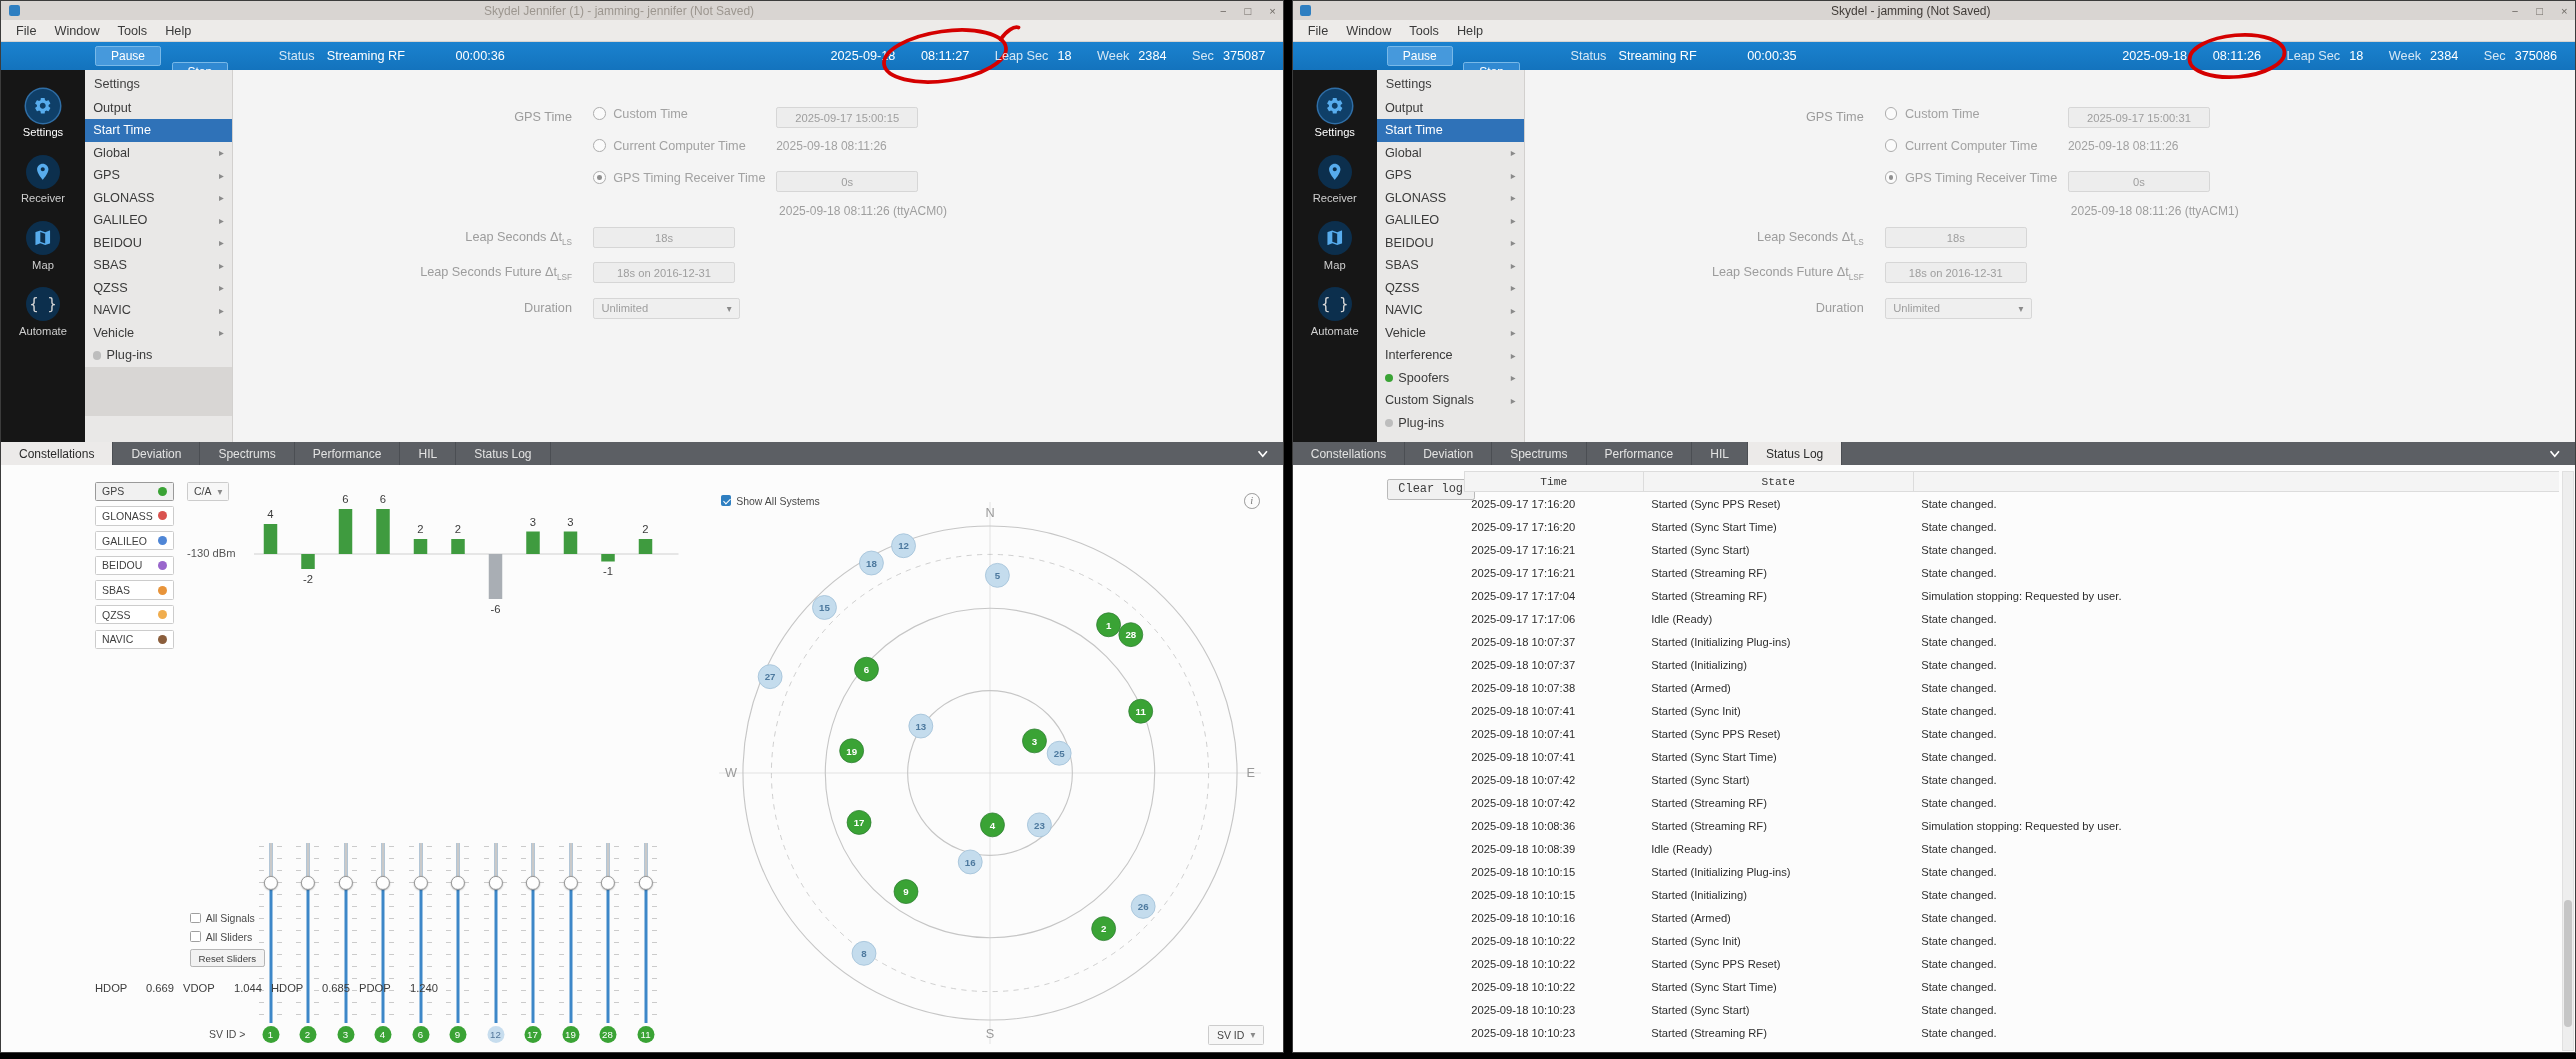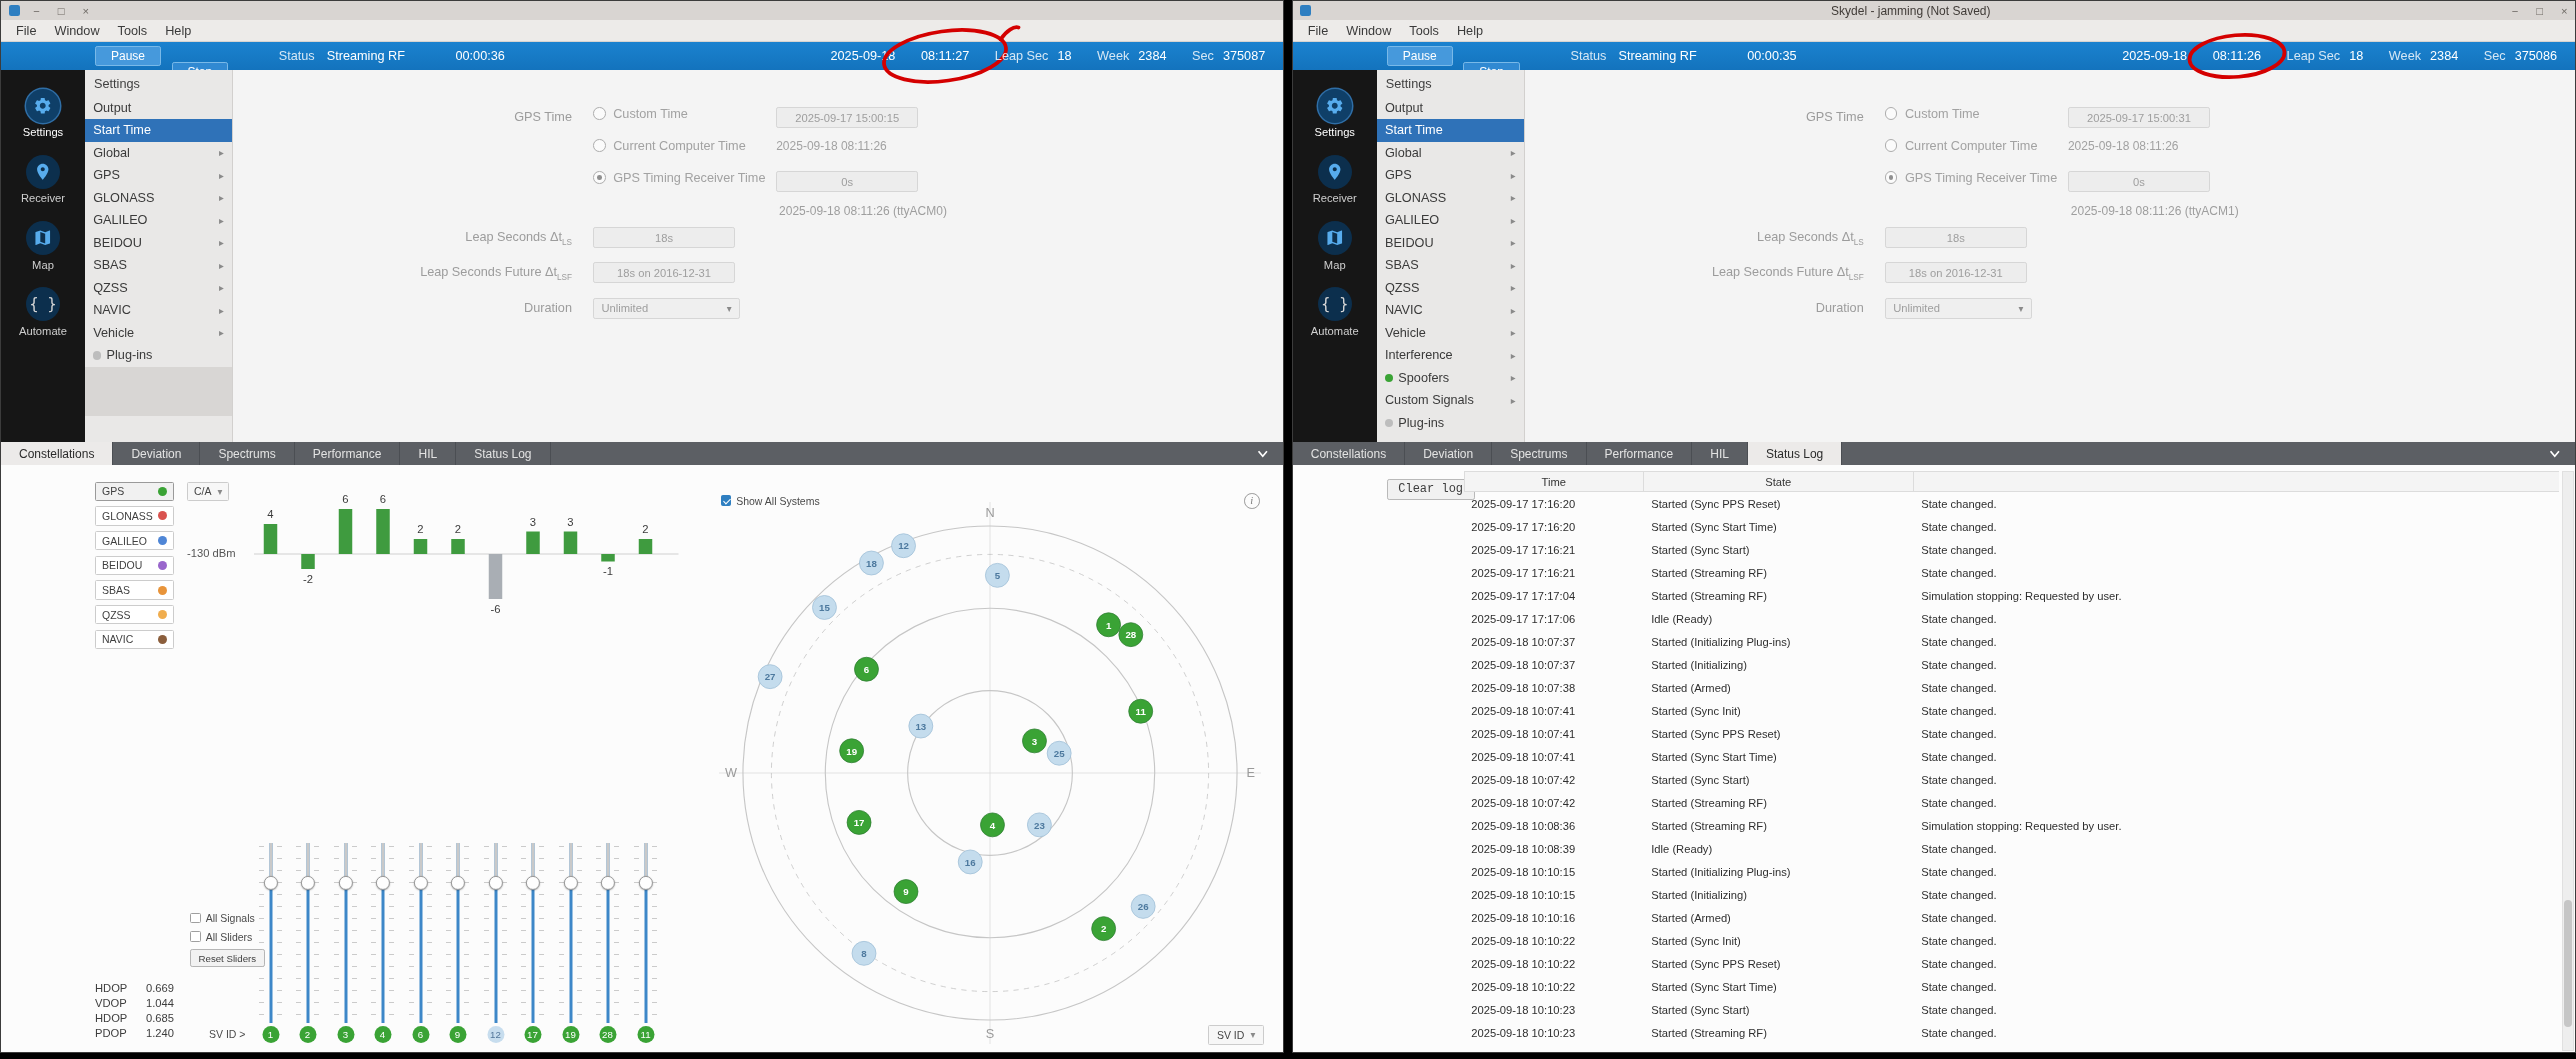--- a/index.html
+++ b/index.html
@@ -97,46 +97,47 @@
   .slider .handle { position:absolute; left:50%; transform:translate(-50%,-50%); width:14.2px; height:14.2px; border-radius:50%; background:#fefefe; border:0.7px solid #9a9a9a; box-shadow:0 0.7px 1.5px rgba(0,0,0,.35); }
   .sv-dot { position:absolute; left:50%; bottom:-20px; transform:translateX(-50%); width:17px; height:17px; border-radius:50%; background:#3aa335; color:#fff; font-size:9.7px; display:flex; align-items:center; justify-content:center; }
   .sv-dot.alt { background:#c7ddee; color:#53779a; }
   .svid-prefix { position:absolute; left:208px; top:563px; font-size:10.5px; color:#4a4a4a; }
   .chk-group { position:absolute; left:189px; top:447px; display:flex; flex-direction:column; gap:6.7px; align-items:flex-start; }
   .chk { display:flex; align-items:center; gap:5.2px; font-size:10.5px; color:#4a4a4a; }
   .box { width:10.5px; height:10.5px; border:0.7px solid #9f9f9f; background:#fff; border-radius:1.5px; flex:none; position:relative; }
   .box.checked { background:#2f7fc1; border-color:#2f7fc1; }
   .box.checked::after { content:""; position:absolute; left:3px; top:0.7px; width:3px; height:6px; border:solid #fff; border-width:0 1.5px 1.5px 0; transform:rotate(45deg); }
   .reset-btn { height:18px; border:0.7px solid #b5b5b5; background:#f2f2f2; border-radius:2.2px; font-size:9.7px; color:#3f3f3f; padding:0 7.5px; font-family:inherit; }
-  .dop { position:absolute; left:94px; top:517px; display:flex; flex-direction:column; gap:3px; font-size:11.2px; color:#3d3d3d; }
+  .dop { position:absolute; left:94px; top:517px; display:flex; flex-direction:row; gap:9px; font-size:11.2px; color:#3d3d3d; }
   .dop-row { display:flex; width:79px; justify-content:space-between; }
   .skyplot { position:absolute; left:718px; top:27px; width:542px; height:542px;margin-top:10px; }
   .showall { position:absolute; left:1.5px; top:-7.5px; }
   .info-icon { position:absolute; right:1.5px; top:-9px; width:15.7px; height:15.7px; border:0.7px solid #9a9a9a; border-radius:50%; color:#7a7a7a; font-size:10.5px; display:flex; align-items:center; justify-content:center; font-family:"Liberation Serif", serif; font-style:italic; }
   .svid-btn { position:absolute; right:19.5px; top:560px; height:19.5px; border:0.7px solid #ccc; background:#f7f7f7; border-radius:1.5px; display:flex; align-items:center; padding:0 7.5px; font-size:10.5px; color:#444; }
 
   
   .clear-btn { position:absolute; left:94px; top:13.5px; height:21px; padding:0 10.5px; border:0.7px solid #b9b9b9; background:#f1f1f1; border-radius:2.2px; font-size:12px; color:#3c3c3c; font-family:Liberation Mono, monospace; }
   .log-table { position:absolute; left:171px; top:6px; right:16.5px; bottom:0; font-size:11.2px; color:#2e2e2e; }
   .log-head { display:grid; grid-template-columns:180px 270px 1fr; height:21px; border-top:0.7px solid #dcdcdc; border-bottom:0.7px solid #dcdcdc; background:#f4f4f4; }
-  .log-head div { display:flex; align-items:center; justify-content:center; border-right:0.7px solid #dcdcdc; color:#333; }
+  .log-head div { display:flex; align-items:center; justify-content:center; border-right:0.7px solid #dcdcdc; color:#333;font-family:Liberation Mono, monospace; }
   .log-head div:first-child { border-left:0.7px solid #dcdcdc; }
   .log-row { display:grid; grid-template-columns:180px 270px 1fr; height:23px; align-items:center; }
   .log-row div { padding-left:7.5px; white-space:nowrap; overflow:hidden; }
   .vscroll { position:absolute; right:1.5px; top:6px; bottom:1.5px; width:11.2px; background:#eee; border:0.7px solid #e0e0e0; }
   .thumb { position:absolute; left:0.7px; right:0.7px; bottom:22.5px; height:127px; background:#c6c6c6; border-radius:5.2px; }
 </style>
 </head>
 <body>
 
 <div class="desktop">
 
   <div class="window">
     <div class="titlebar inactive">
       <span class="app-icon"></span>
+      <span class="title-text">Skydel Jennifer (1) - jamming- jennifer (Not Saved)</span>
       <span class="controls">
         <span>−</span>
         <span>□</span>
         <span>×</span>
       </span>
     </div>
 
     <div class="menubar">
         <span class="menu-item">File</span>
         <span class="menu-item">Window</span>

